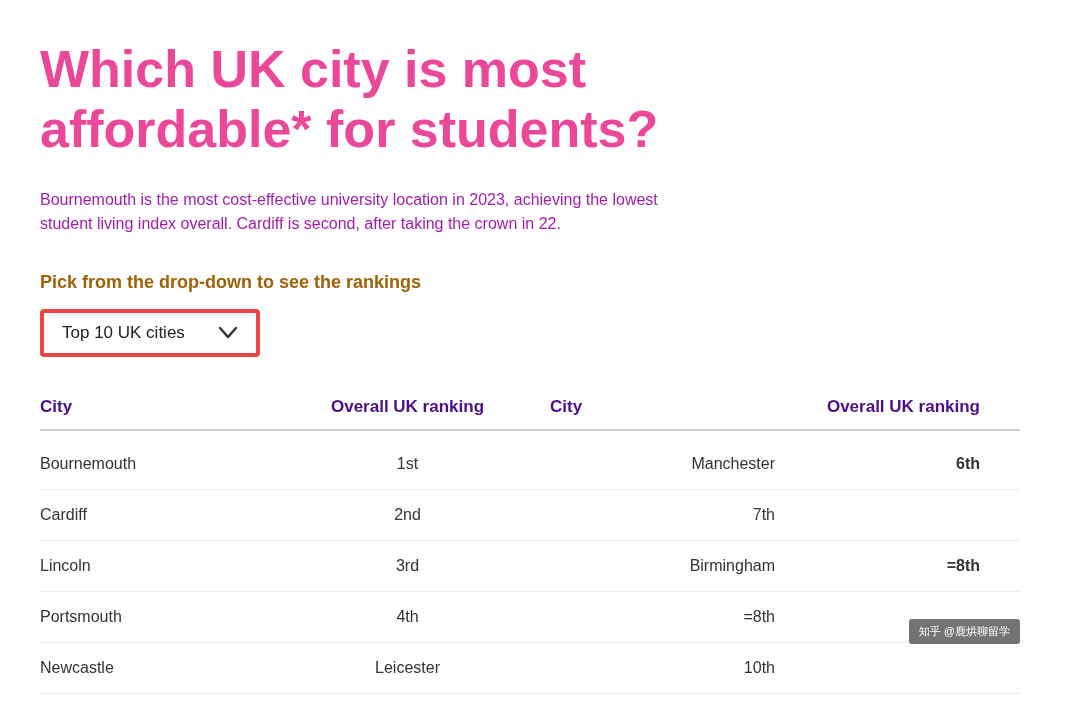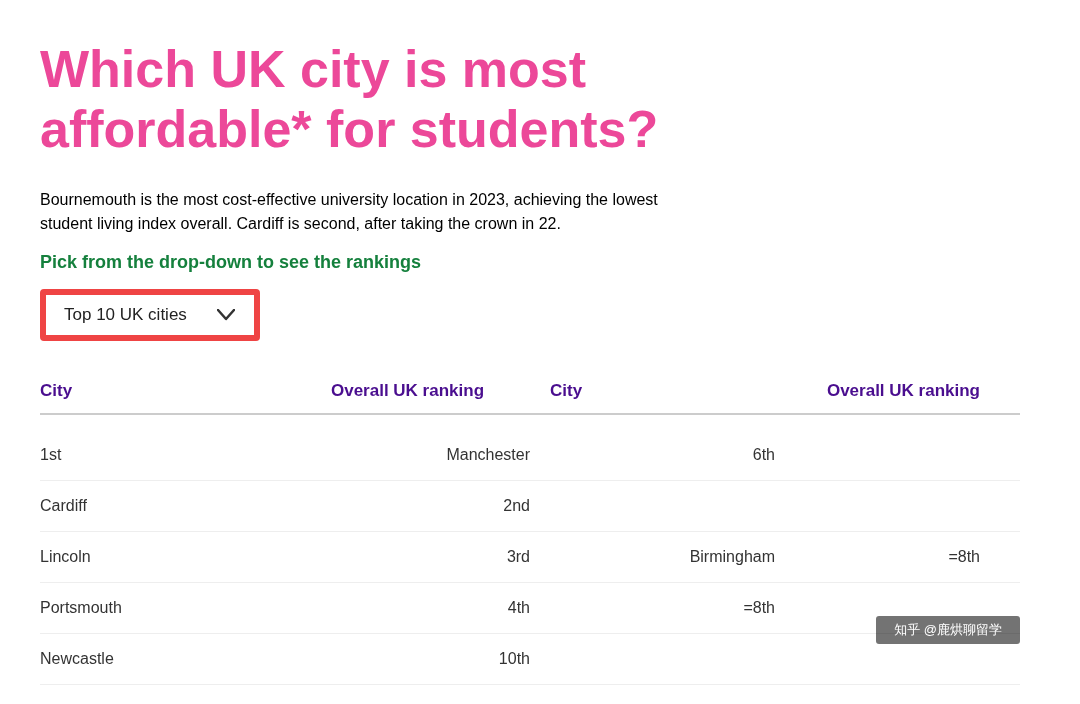--- a/index.html
+++ b/index.html
@@ -21,37 +21,37 @@
       font-size: 52px;
       font-weight: 900;
       color: #ec4899;
       line-height: 1.15;
       margin-bottom: 28px;
       max-width: 620px;
     }
 
     .subtitle {
       font-size: 16px;
-      color: #000000;
+      color: #a21caf;
       line-height: 1.5;
       max-width: 640px;
-      margin-bottom: 16px;
+      margin-bottom: 36px;
     }
 
     .dropdown-label {
       font-size: 18px;
-      color: #15803d;
+      color: #a16207;
       font-weight: 600;
       margin-bottom: 16px;
     }
 
     .dropdown-wrapper {
       display: inline-flex;
       align-items: center;
-      border: 6px solid #ef4444;
+      border: 4px solid #ef4444;
       border-radius: 4px;
       padding: 10px 18px 10px 18px;
       cursor: pointer;
       min-width: 220px;
       justify-content: space-between;
       margin-bottom: 40px;
       background: #fff;
     }
 
     .dropdown-text {
@@ -74,21 +74,21 @@
 
     .table-section {
       width: 100%;
     }
 
     .table-header-row {
       display: grid;
       grid-template-columns: 1fr 1fr 1fr 1fr;
       padding-bottom: 12px;
       border-bottom: 2px solid #cccccc;
-      margin-bottom: 15px;
+      margin-bottom: 8px;
     }
 
     .table-header-cell {
       font-size: 17px;
       font-weight: 800;
       color: #4a0e8f;
       text-align: center;
     }
 
     .table-header-cell:first-child {
@@ -113,44 +113,46 @@
       display: grid;
       grid-template-columns: 1fr 1fr 1fr 1fr;
       padding: 16px 0;
       border-bottom: 1px solid #eeeeee;
       align-items: center;
     }
 
     .table-cell {
       font-size: 16px;
       color: #333333;
-      text-align: right;
+      text-align: center;
     }
 
     .table-cell:first-child {
       text-align: left;
     }
 
     .table-cell:nth-child(3) {
       text-align: right;
       padding-left: 20px;
     }
 
     .table-cell:nth-child(4) {
+      text-align: right;
       padding-right: 40px;
+      font-weight: bold;
     }
 
     .watermark {
       position: fixed;
       bottom: 60px;
       right: 60px;
       background: rgba(0,0,0,0.55);
       color: #fff;
-      font-size: 13px;
-      padding: 5px 18px;
+      font-size: 11px;
+      padding: 5px 10px;
       border-radius: 3px;
       pointer-events: none;
     }
   </style>
 </head>
 <body>
 
 
 
 
@@ -177,41 +179,44 @@
 
   <div class="table-header-row">
     <div class="table-header-cell">City</div>
     <div class="table-header-cell">Overall UK ranking</div>
     <div class="table-header-cell">City</div>
     <div class="table-header-cell">Overall UK ranking</div>
   </div>
 
   <div class="table-body" id="table-body">
   <div class="table-row">
+      <div class="table-cell">Bournemouth</div>
       <div class="table-cell">1st</div>
       <div class="table-cell">Manchester</div>
       <div class="table-cell">6th</div>
     </div>
       <div class="table-row">
       <div class="table-cell">Cardiff</div>
       <div class="table-cell">2nd</div>
+      <div class="table-cell">7th</div>
     </div>
       <div class="table-row">
       <div class="table-cell">Lincoln</div>
       <div class="table-cell">3rd</div>
       <div class="table-cell">Birmingham</div>
       <div class="table-cell">=8th</div>
     </div>
       <div class="table-row">
       <div class="table-cell">Portsmouth</div>
       <div class="table-cell">4th</div>
       <div class="table-cell">=8th</div>
     </div>
       <div class="table-row">
       <div class="table-cell">Newcastle</div>
+      <div class="table-cell">Leicester</div>
       <div class="table-cell">10th</div>
     </div>
     </div>
 </div>
 
 
 <div class="watermark">知乎 @鹿烘聊留学</div>
 
 
 

